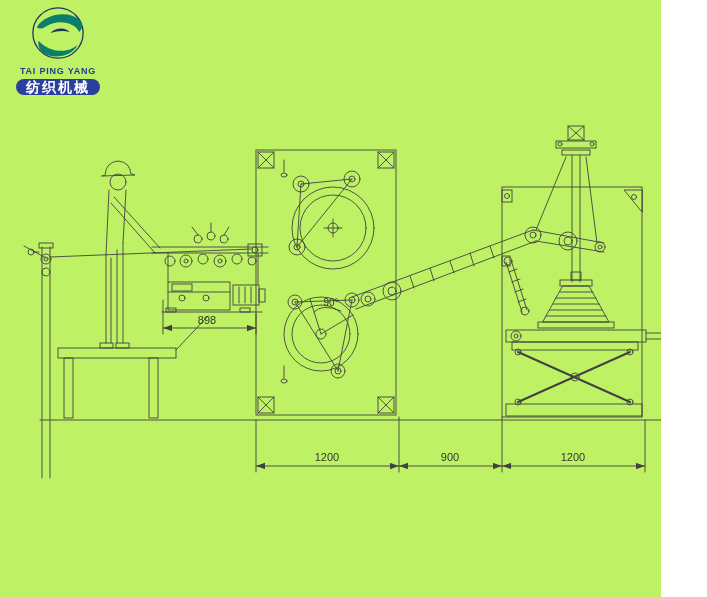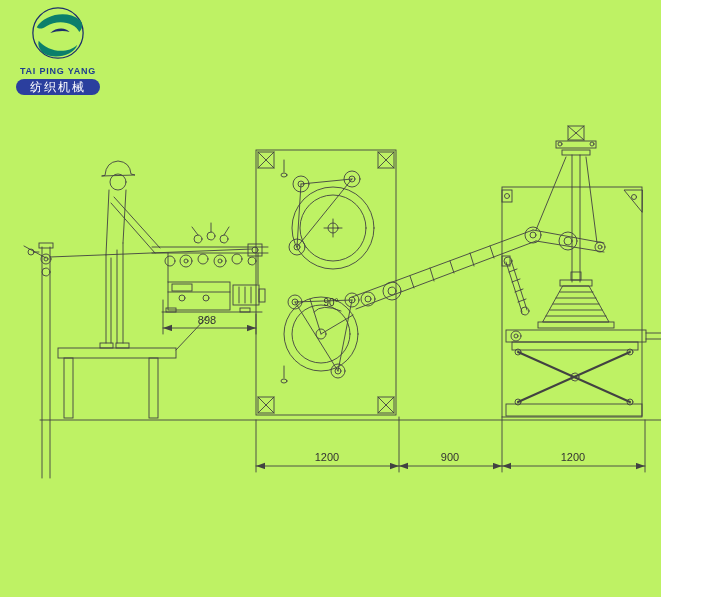--- a/index.html
+++ b/index.html
@@ -2,21 +2,21 @@
 <html><head>
 <meta charset="utf-8">
 <style>
   html,body{margin:0;padding:0;background:#fff;}
   .page{position:relative;width:661px;height:597px;background:#bef264;overflow:hidden;
         font-family:"Liberation Sans",sans-serif;}
   .logo{position:absolute;left:16px;top:6px;width:84px;text-align:center;}
   .logo-mark{display:block;margin:0 auto;}
   .brand{color:#1f3d8f;font-weight:bold;font-size:9px;letter-spacing:0.8px;margin-top:2px;white-space:nowrap;}
   .badge{margin-top:3px;background:#2b3f9e;border-radius:9px;height:16px;line-height:16px;
-         color:#fff;font-size:12px;font-weight:normal;letter-spacing:2px;}
+         color:#fff;font-size:14px;font-weight:bold;letter-spacing:2px;}
   .drawing{position:absolute;left:0;top:0;}
   text.dim{font-family:"Liberation Sans",sans-serif;font-size:11px;fill:#333;stroke:none;}
   text.ang{font-family:"Liberation Sans",sans-serif;font-size:10px;fill:#333;stroke:none;}
 </style>
 </head>
 <body>
 
 <div class="page">
 
   <div class="logo">

